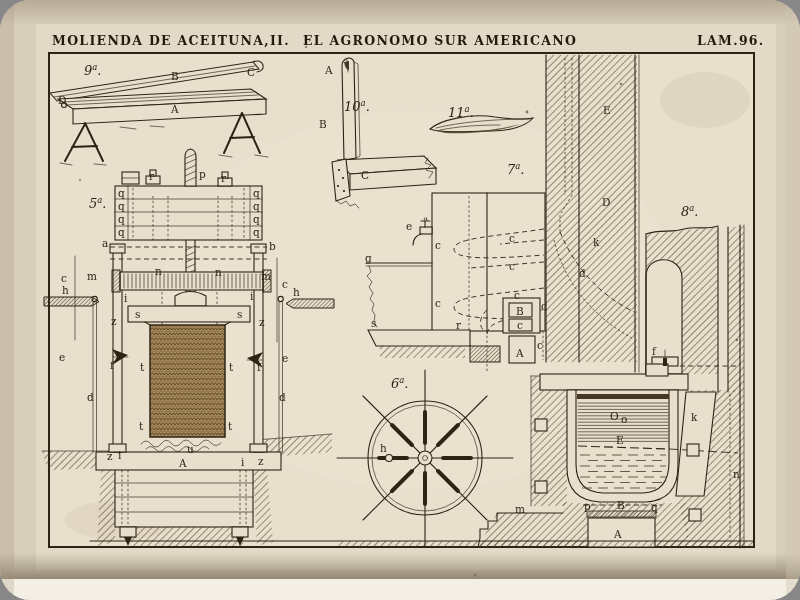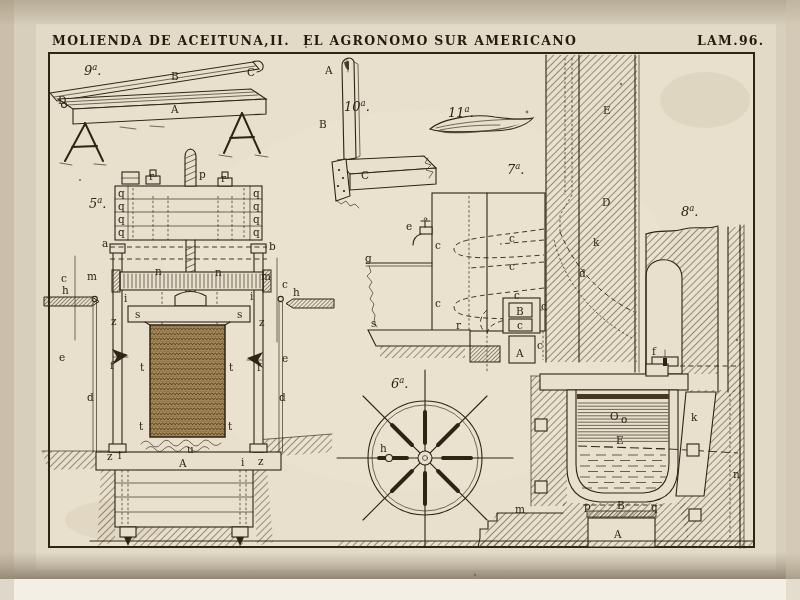--- a/index.html
+++ b/index.html
@@ -1,21 +1,21 @@
 <!DOCTYPE html>
 <html><head>
 <meta charset="utf-8">
 <style>
   :root{
     --page:#d6ccba; --paper:#e8e0cd; --paper2:#ddd3c0; --ink:#2e2416;
     --hatch:#473721; --white-strip:#f3efe4;
   }
   html,body{margin:0;padding:0;background:#888;}
   #stage{width:800px;height:600px;position:relative;overflow:hidden;background:var(--page);
-         font-family:"DejaVu Serif",serif;}
+         font-family:"DejaVu Serif",serif;border-radius:31px;}
   svg{display:block}
   .ln{stroke:var(--ink);fill:none;stroke-width:1.1;stroke-linecap:round}
   .lnf{stroke:var(--ink);fill:var(--paper);stroke-width:1.1}
   .dsh{stroke:var(--ink);fill:none;stroke-width:.9;stroke-dasharray:5 3.5}
   .dsh2{stroke:var(--ink);fill:none;stroke-width:.7;stroke-dasharray:2.5 2.2}
   .thin{stroke-width:.65}
   .thick{stroke-width:2}
   .lbl{font:10.5px "DejaVu Serif",serif;fill:var(--ink)}
   .fig-num{font:italic 13px "DejaVu Serif",serif;fill:var(--ink)}
   .hdr{font:700 12.5px "DejaVu Serif",serif;fill:#241b0e;letter-spacing:1.3px}

